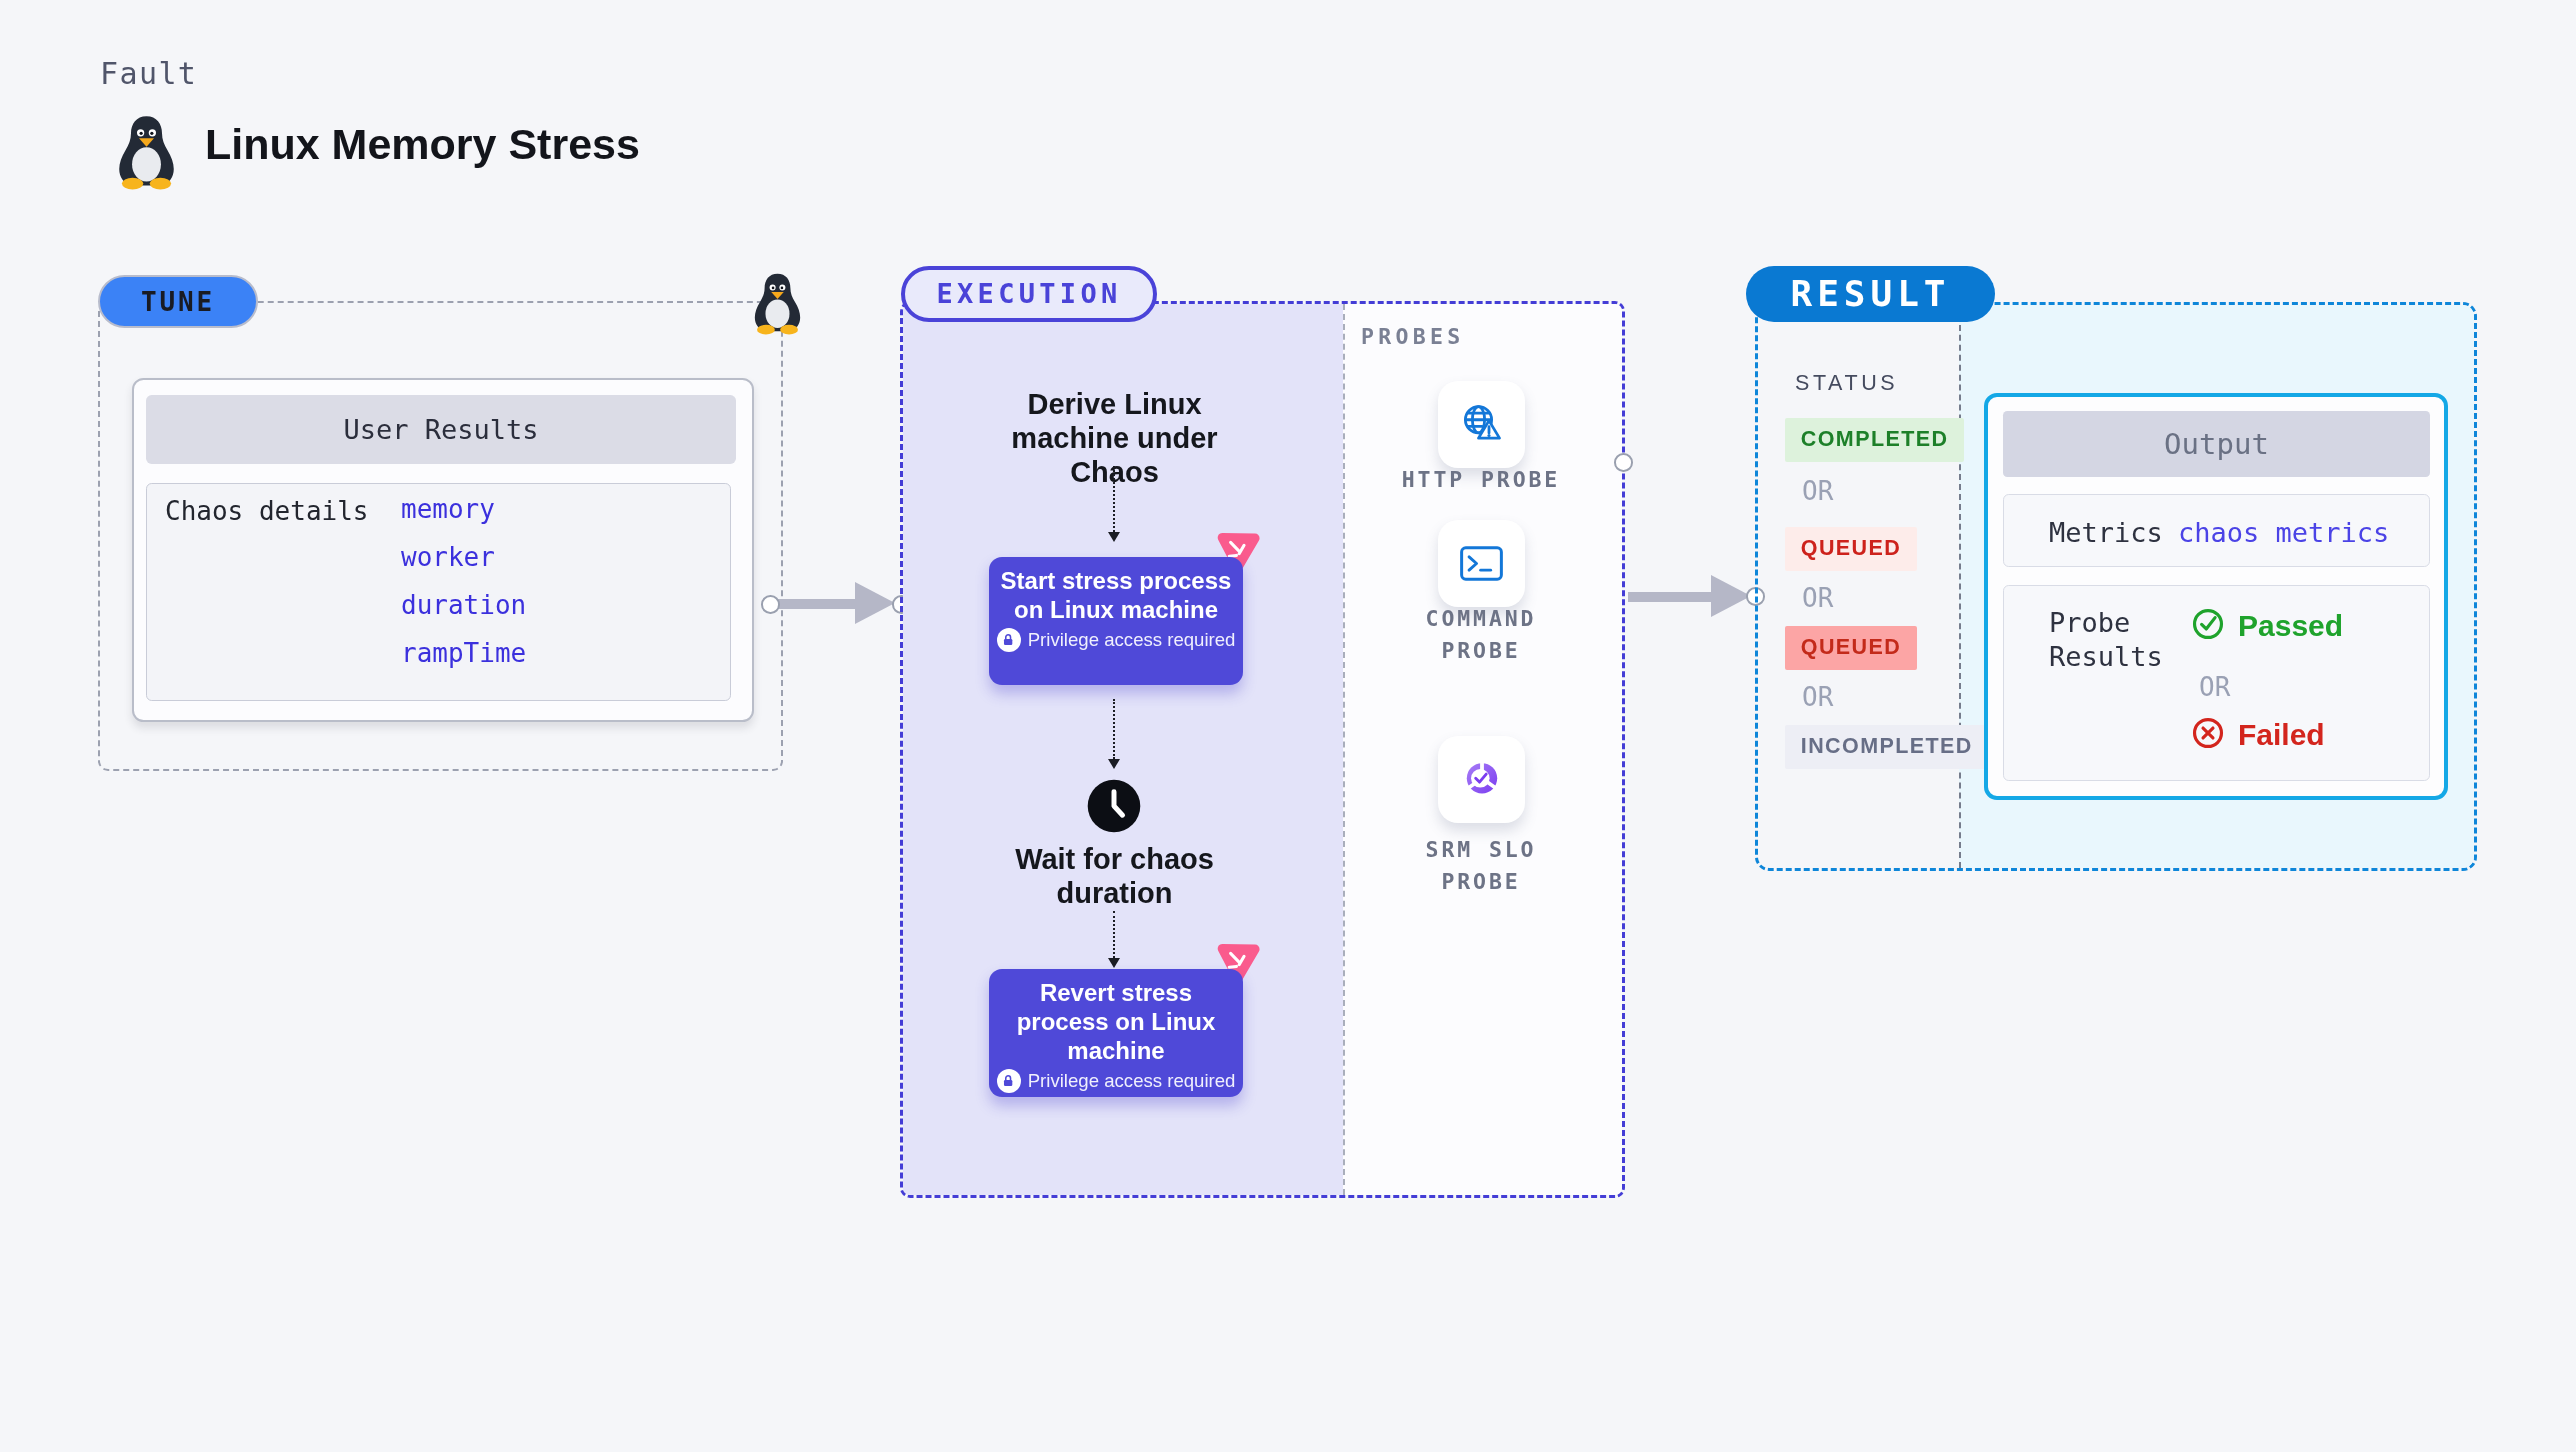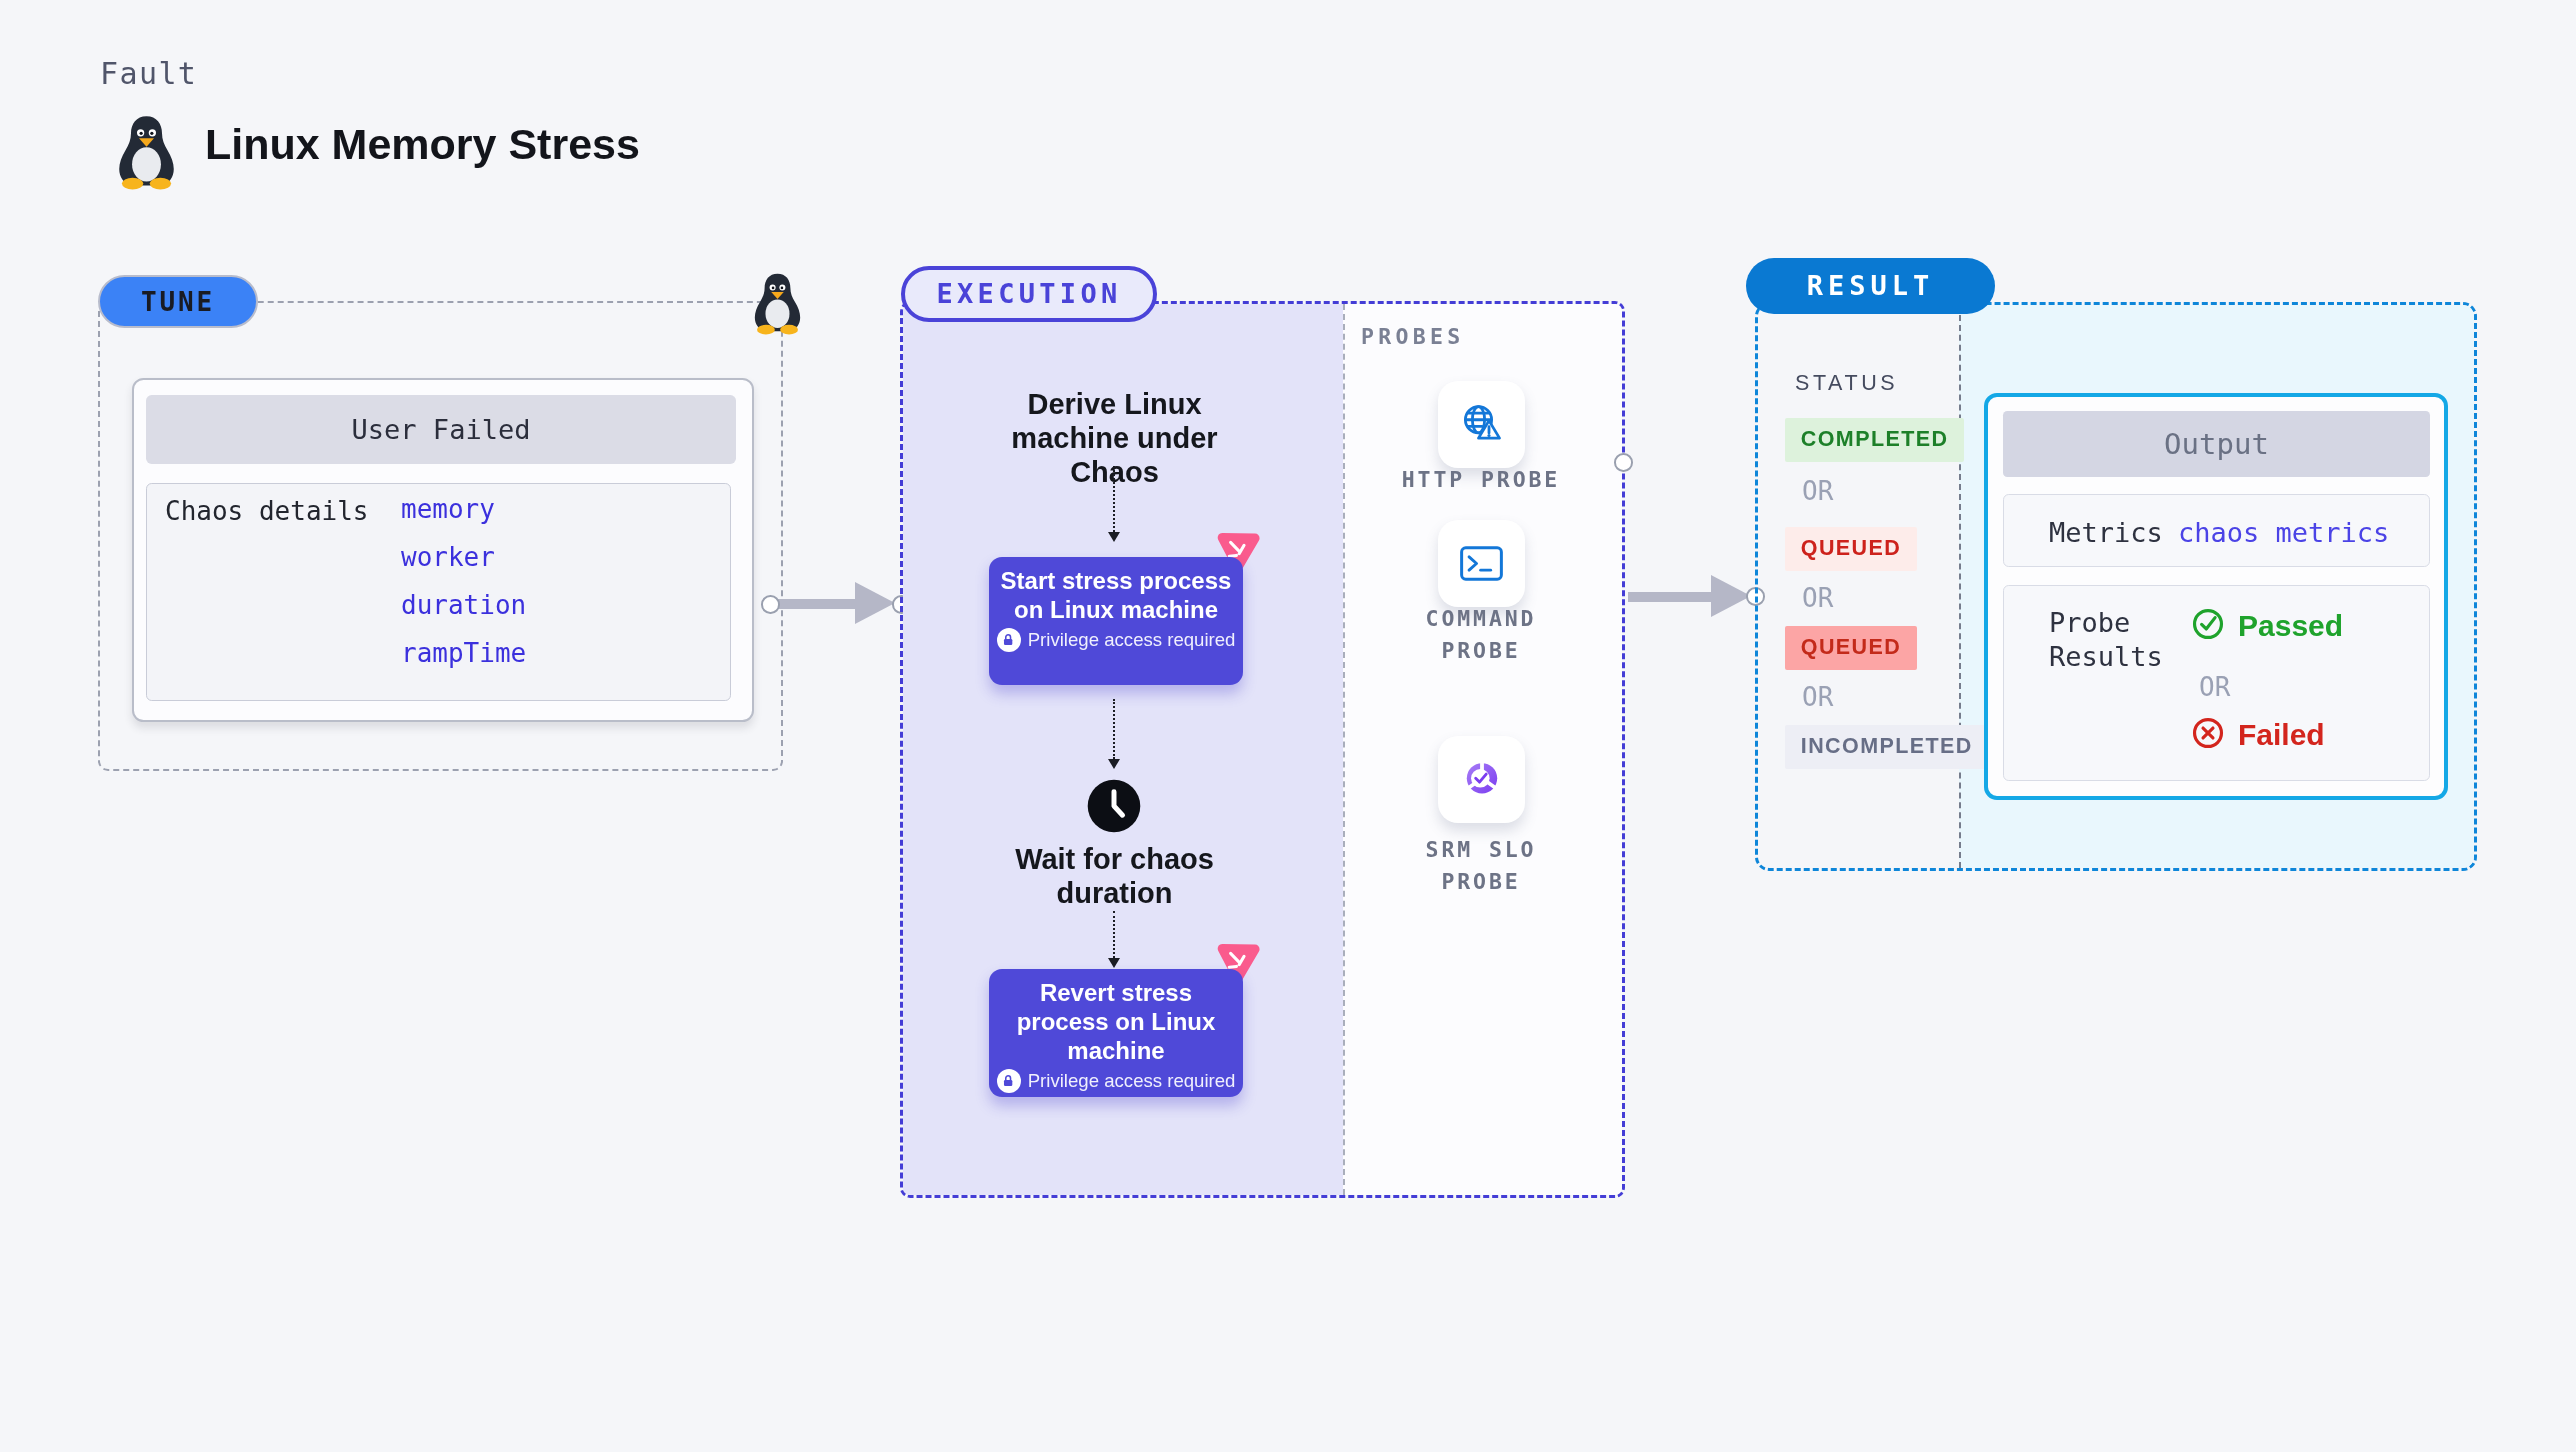--- a/index.html
+++ b/index.html
@@ -11,22 +11,22 @@
   
   .fault-label{left:100px;top:56px;font-size:30px;letter-spacing:1.4px;color:#50556a;}
   .page-title{left:205px;top:120px;font-size:43px;font-weight:bold;color:#13151b;}
 
   
   .pill{border-radius:43px;text-align:center;font-weight:bold;}
   .tune-pill{left:98px;top:275px;width:160px;height:53px;line-height:50px;background:#3b82f6;
              border:2.9px solid #b8bccc;font-size:26px;letter-spacing:2.9px;color:#191b23;box-sizing:border-box;}
   .exec-pill{left:901px;top:266px;width:256px;height:56px;line-height:47px;background:#e9eafb;
              border:4.3px solid #4a43d8;font-size:27px;letter-spacing:4.3px;color:#4a43d8;box-sizing:border-box;}
-  .res-pill{left:1746px;top:258px;width:249px;height:56px;line-height:56px;background:#0a79d2;
-            font-size:27px;letter-spacing:5px;color:#ffffff;}
+  .res-pill{left:1746px;top:266px;width:249px;height:56px;line-height:56px;background:#0a79d2;
+            font-size:36px;letter-spacing:5px;color:#ffffff;}
 
   
   .tune-box{left:98px;top:301px;width:685px;height:470px;border:2.9px dashed #9ca1b0;border-radius:10px;box-sizing:border-box;}
   .exec-box{left:900px;top:301px;width:725px;height:897px;border:3.6px dashed #443dd6;border-radius:10px;
             box-sizing:border-box;overflow:hidden;}
   .exec-purple{left:0;top:0;width:440px;height:100%;background:#e3e3f9;}
   .exec-white{left:440px;top:0;right:0;height:100%;background:#fcfcfe;}
   .exec-divider{left:440px;top:0;height:100%;border-left:2.1px dashed #a9aebb;}
   .res-box{left:1755px;top:302px;width:722px;height:569px;border:3.6px dashed #0e86d9;border-radius:14.3px;
            box-sizing:border-box;overflow:hidden;}
@@ -123,21 +123,21 @@
     <circle cx="26.5" cy="18.5" r="3.4" fill="#ffffff"></circle>
       <circle cx="37.5" cy="18.5" r="3.4" fill="#ffffff"></circle>
     <circle cx="27" cy="19" r="1.5" fill="#10141c"></circle>
       <circle cx="37" cy="19" r="1.5" fill="#10141c"></circle>
     <path d="M25 23.5h14l-7 8z" fill="#f5a81c"></path>
     <ellipse cx="19" cy="66" rx="10" ry="5.5" fill="#f7b41d"></ellipse>
     <ellipse cx="45" cy="66" rx="10" ry="5.5" fill="#f7b41d"></ellipse>
   </svg>
 
   <div class="abs ui-card"></div>
-  <div class="abs mono ui-header">User Failed</div>
+  <div class="abs mono ui-header">User Results</div>
   <div class="abs ui-details"></div>
   <div class="abs mono chaos-details">Chaos details</div>
   <div class="abs mono param" style="top:494px">memory</div>
   <div class="abs mono param" style="top:542px">worker</div>
   <div class="abs mono param" style="top:590px">duration</div>
   <div class="abs mono param" style="top:638px">rampTime</div>
 
   <div class="abs shaft" style="left:775px;top:599px;width:80px"></div>
   <div class="abs ahead" style="left:855px;top:582px"></div>
   <div class="abs node-circ" style="left:761px;top:595px"></div>

